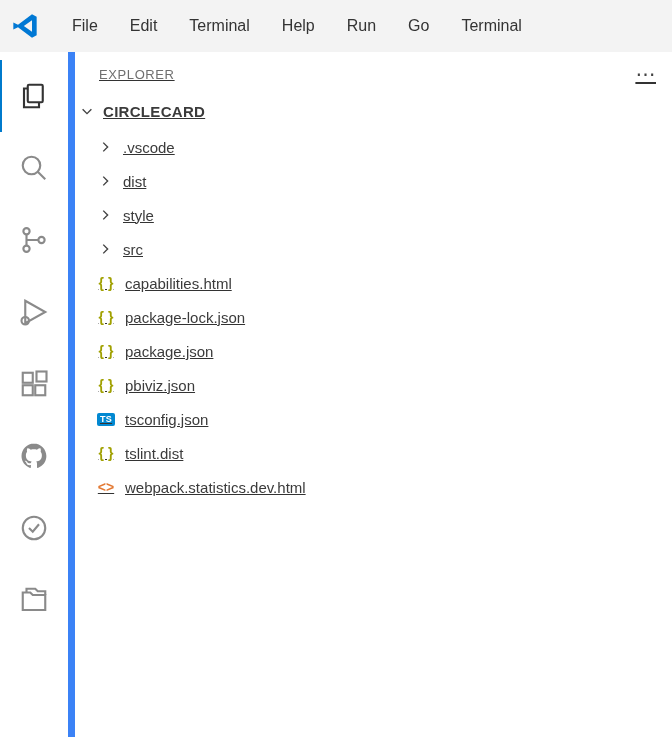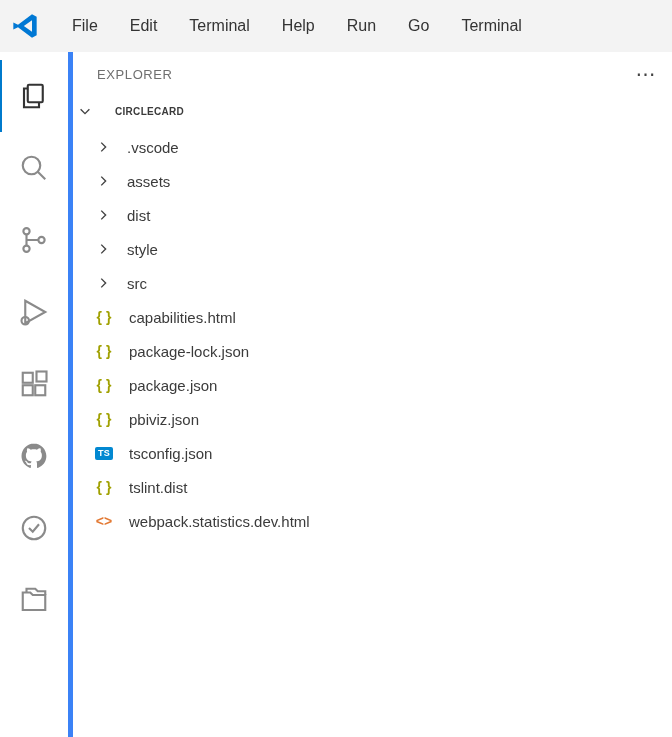--- a/index.html
+++ b/index.html
@@ -15,26 +15,26 @@
     .body { flex:1; display:flex; min-height:0; }
 
     
     .activitybar { width:68px; background:#fff; display:flex; flex-direction:column; align-items:center; padding-top:8px; }
     .activity-item { width:68px; height:72px; display:flex; align-items:center; justify-content:center; position:relative; cursor:pointer; color:#8a8a8a; }
     .activity-item.active { color:#333; }
     .activity-item.active::before { content:""; position:absolute; left:0; top:0; bottom:0; width:2px; background:#007acc; }
     .activity-item svg { width:30px; height:30px; }
 
     
-    .sidebar { flex:1; border-left:5px solid #3b82f6; display:flex; flex-direction:column; min-width:0; }
+    .sidebar { flex:1; border-left:7px solid #3b82f6; display:flex; flex-direction:column; min-width:0;text-decoration:underline; }
     .sidebar-header { display:flex; align-items:center; justify-content:space-between; height:44px; padding:0 16px 0 24px; font-size:13px; letter-spacing:0.6px; color:#6f6f6f; }
     .sidebar-actions { display:flex; align-items:center; color:#424242; font-size:20px; cursor:pointer; }
-    .section-header { display:flex; align-items:center; height:30px; padding-left:4px; gap:22px; font-weight:700; font-size:10px; letter-spacing:0.3px; color:#3b3b3b; cursor:pointer; }
+    .section-header { display:flex; align-items:center; height:30px; padding-left:4px; gap:8px; font-weight:700; font-size:15px; letter-spacing:0.3px; color:#3b3b3b; cursor:pointer; }
     .tree { padding-top:4px; }
-    .tree-item { display:flex; align-items:center; height:34px; padding-left:22px; gap:16px; font-size:15px; color:#3b3b3b; cursor:pointer; }
+    .tree-item { display:flex; align-items:center; height:34px; padding-left:22px; gap:10px; font-size:15px; color:#3b3b3b; cursor:pointer; }
     .twisty { width:16px; display:flex; justify-content:center; color:#424242; }
     .file-icon { width:18px; display:flex; justify-content:center; align-items:center; font-size:14px; }
     .braces { font-weight:700; color:#a0a000; }
     .html-ico { color:#e37933; font-weight:700; }
     .ts-badge { background:#0288d1; color:#fff; font-size:9px; font-weight:600; letter-spacing:0.3px; padding:2px 3px; border-radius:2px; line-height:1; }
   </style>
 </head>
 <body>
 
 <div class="app">
@@ -133,28 +133,20 @@
               </svg>
             </span>
             <span>.vscode</span>
           </div>
           <div class="tree-item">
             <span class="twisty">
               <svg width="14" height="14" viewBox="0 0 16 16" stroke="currentColor" fill="none" stroke-width="1.6">
                 <path d="M6 3 L11 8 L6 13"></path>
               </svg>
             </span>
-            <span>assets</span>
-          </div>
-          <div class="tree-item">
-            <span class="twisty">
-              <svg width="14" height="14" viewBox="0 0 16 16" stroke="currentColor" fill="none" stroke-width="1.6">
-                <path d="M6 3 L11 8 L6 13"></path>
-              </svg>
-            </span>
             <span>dist</span>
           </div>
           <div class="tree-item">
             <span class="twisty">
               <svg width="14" height="14" viewBox="0 0 16 16" stroke="currentColor" fill="none" stroke-width="1.6">
                 <path d="M6 3 L11 8 L6 13"></path>
               </svg>
             </span>
             <span>style</span>
           </div>

